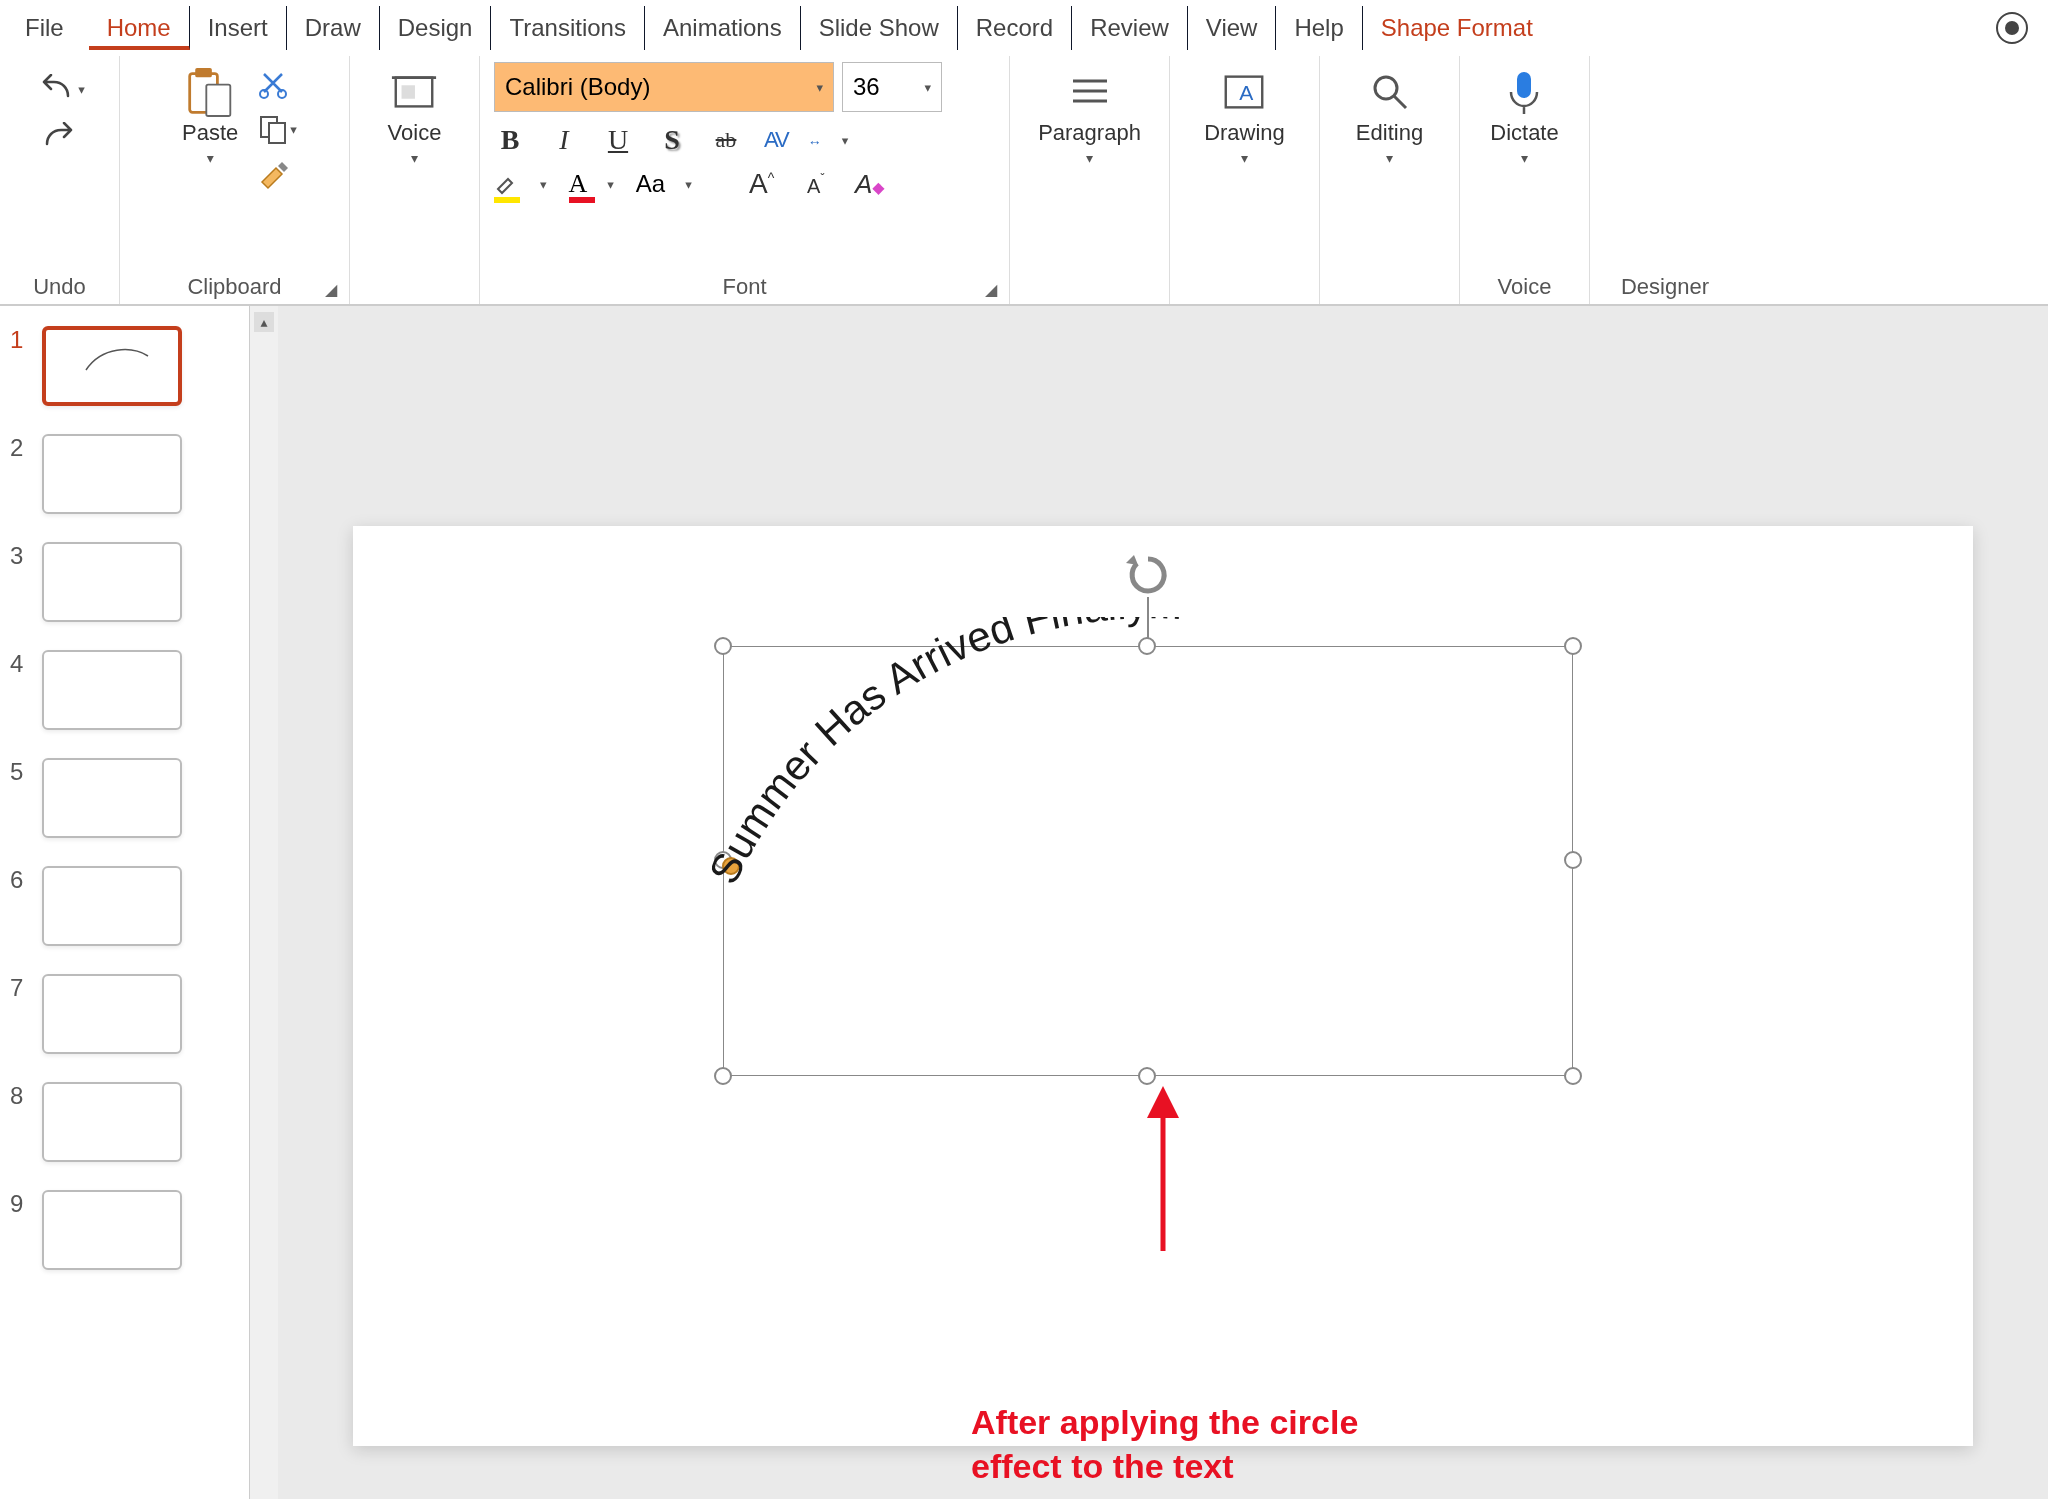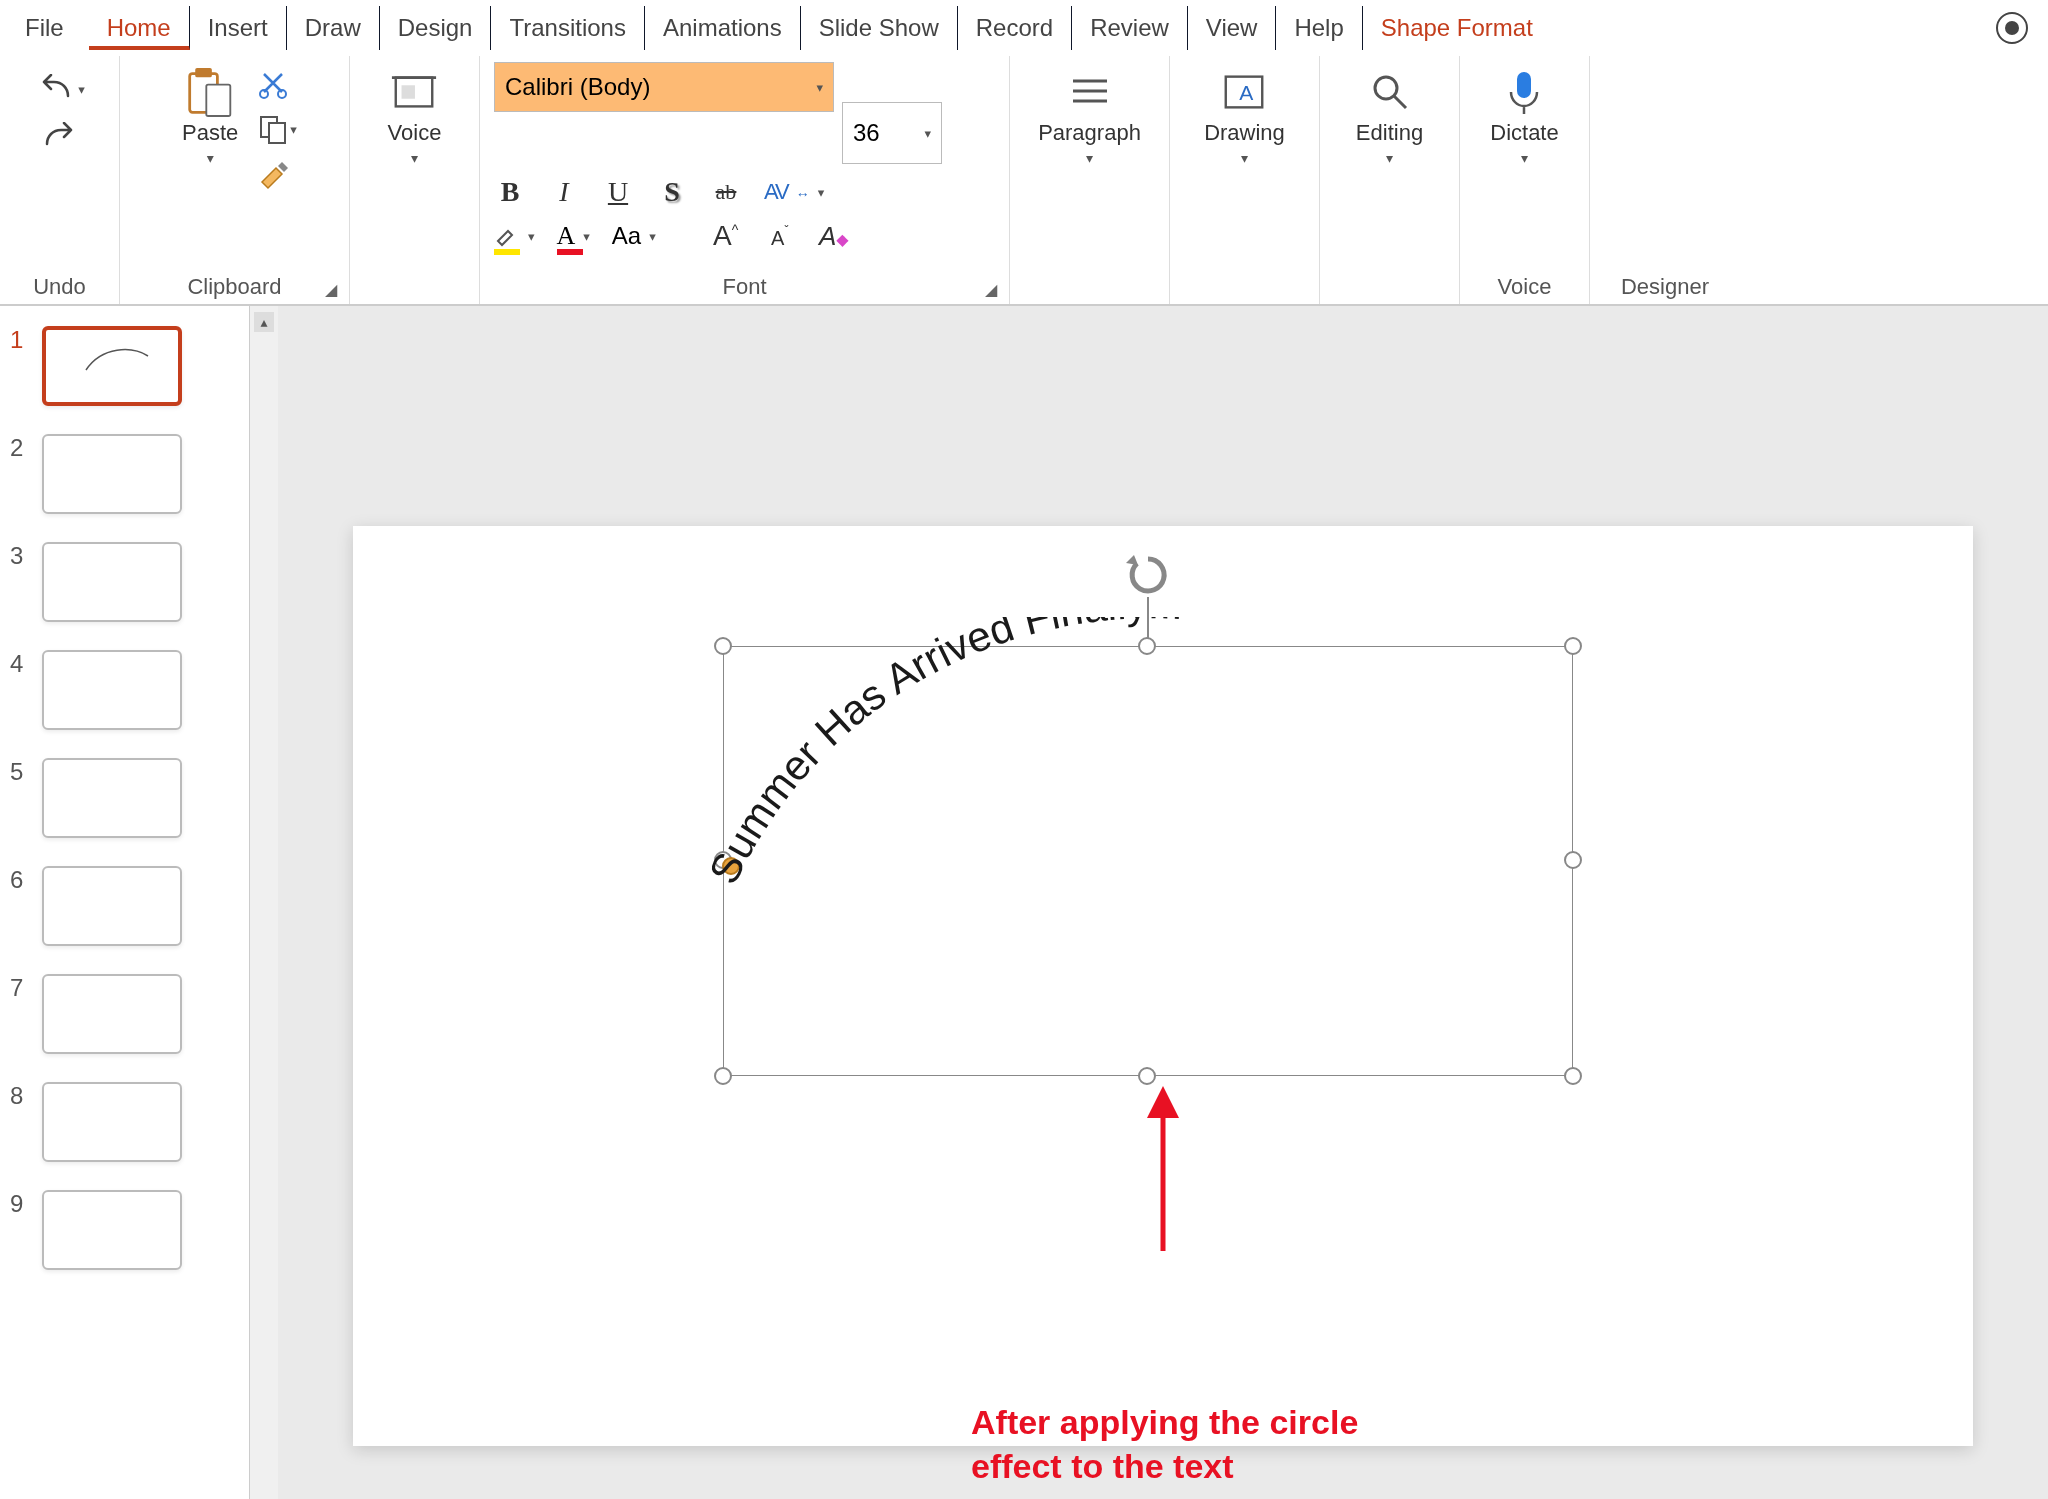--- a/index.html
+++ b/index.html
@@ -26,29 +26,29 @@
   .vbtn .chevron { font-size: 14px; color: #555; }
   .icon-lg { width: 48px; height: 48px; display: flex; align-items: center; justify-content: center; }
 
   .undo-col { display: flex; flex-direction: column; gap: 18px; align-items: center; padding-top: 12px; }
   .clipboard-side { display: flex; flex-direction: column; gap: 14px; padding-top: 8px; }
   .small-btn { display: flex; align-items: center; gap: 2px; cursor: pointer; font-size: 22px; }
 
   
   .font-top { display: flex; gap: 8px; }
   .font-name { width: 340px; height: 50px; border: 1px solid #bbb; font-size: 24px; padding: 0 10px; display: flex; align-items: center; justify-content: space-between; cursor: pointer; background: #fdba74; }
-  .font-size { width: 100px; height: 62px; border: 1px solid #bbb; font-size: 24px; padding: 0 10px; display: flex; align-items: center; justify-content: space-between; cursor: pointer; background: #fff; margin-top: 40px; }
+  .font-size { width: 100px; height: 50px; border: 1px solid #bbb; font-size: 24px; padding: 0 10px; display: flex; align-items: center; justify-content: space-between; cursor: pointer; background: #fff; }
   .font-row { display: flex; gap: 22px; align-items: center; margin-top: 12px; }
   .fbtn { font-size: 28px; color: #333; cursor: pointer; font-family: "Times New Roman", serif; min-width: 32px; text-align: center; }
   .fbtn.bold { font-weight: bold; }
   .fbtn.italic { font-style: italic; }
   .fbtn.underline { text-decoration: underline; }
   .highlight-sw { display: inline-block; width: 26px; height: 6px; background: #ffe600; }
   .fontcolor-sw { display: inline-block; width: 26px; height: 6px; background: #e81123; }
-  .sbtn { display: flex; align-items: center; gap: 8px; cursor: pointer; text-align: center; }
+  .sbtn { display: flex; align-items: center; gap: 20px; cursor: pointer; text-align: center; }
   .chev-s { font-size: 13px; color: #555; }
 
   
   .workspace { display: flex; height: calc(100% - 306px); }
   .thumb-panel { width: 250px; background: #fff; border-right: 1px solid #ccc; overflow-y: auto; padding: 20px 10px 10px 10px; }
   .thumb-row { display: flex; align-items: flex-start; gap: 12px; margin-bottom: 28px; cursor: pointer; }
   .thumb-num { font-size: 24px; color: #555; width: 20px; }
   .thumb-num.active { color: #c43e1c; }
   .thumb { width: 140px; height: 80px; background: #fff; border: 2px solid #bbb; border-radius: 6px; box-shadow: 0 2px 4px rgba(0,0,0,0.08); position: relative; }
   .thumb.active { border: 4px solid #c43e1c; }

